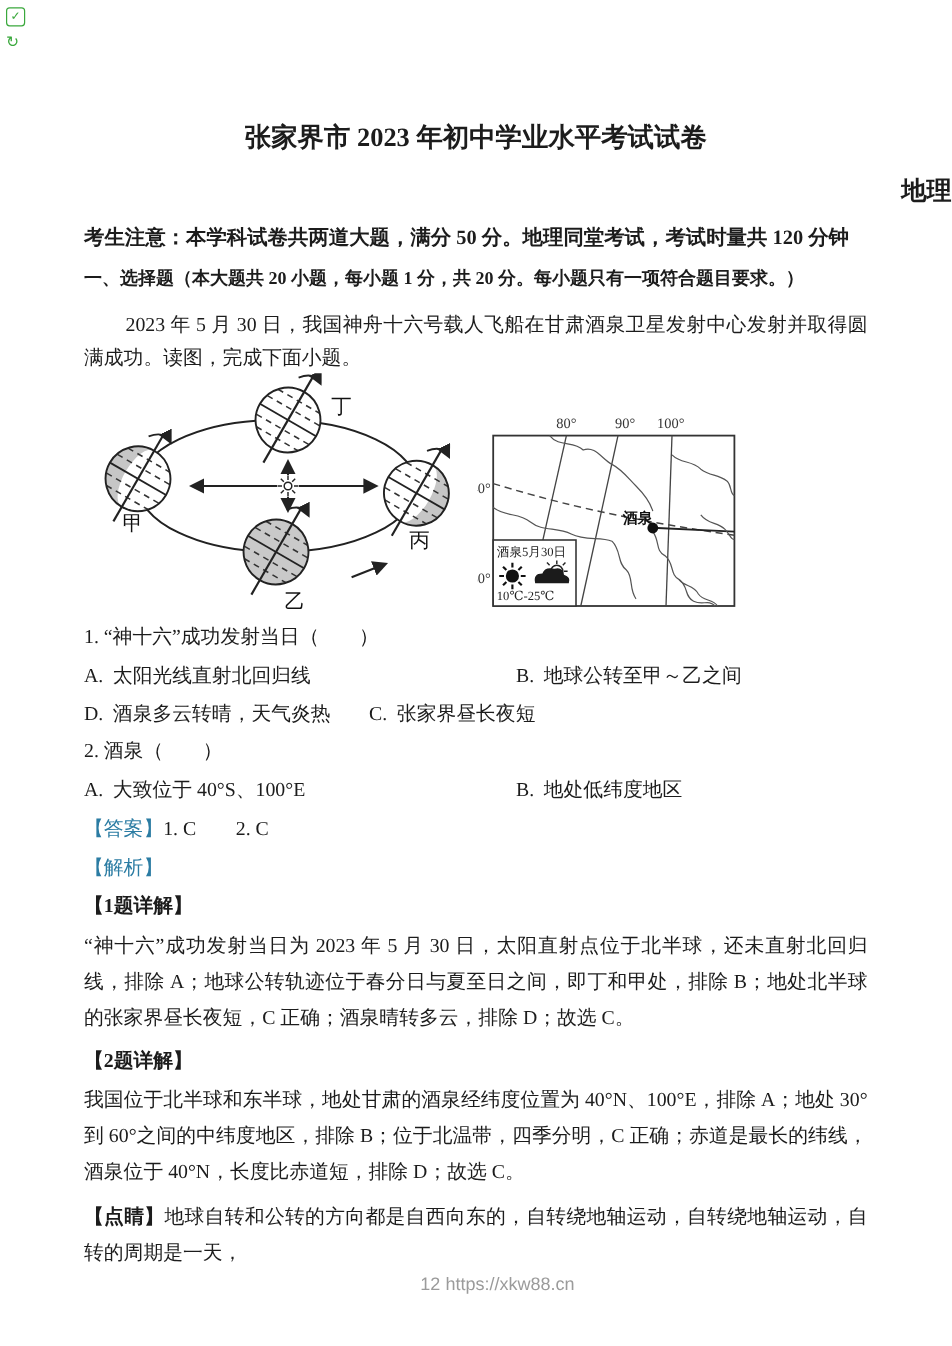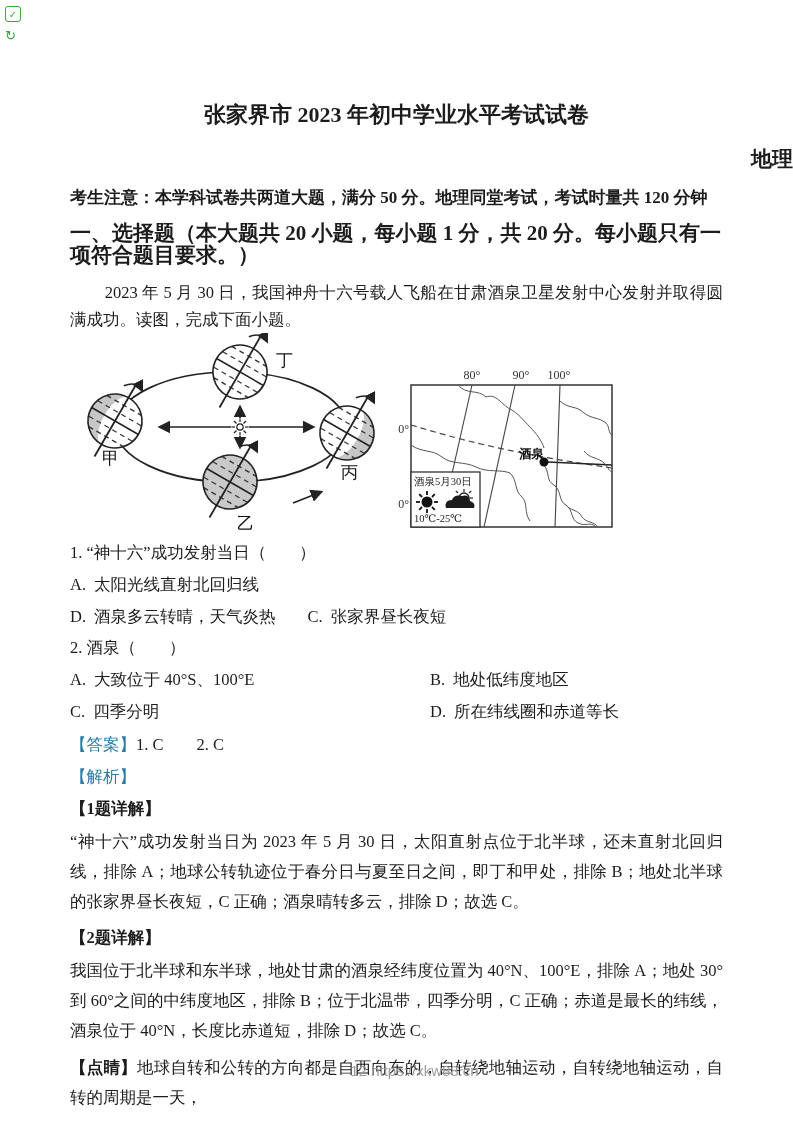--- a/index.html
+++ b/index.html
@@ -7,21 +7,21 @@
     position:relative;width:793px;height:1122px;background:#ffffff;overflow:hidden;
     font-family:"Liberation Serif","DejaVu Serif",serif;color:#1c1c1c;
   }
   .corner{position:absolute;left:5px;top:6px;display:flex;flex-direction:column;gap:7px;
     color:#3aa83c;font-size:13px;line-height:13px;font-family:"DejaVu Sans",sans-serif;}
   .corner .badge{width:14px;height:14px;border:1.5px solid #3aa83c;border-radius:3px;
     display:flex;align-items:center;justify-content:center;font-size:10px;}
   .title{margin:0;padding-top:100px;text-align:center;font-size:22px;font-weight:bold;}
   .subject{margin:15px 0 0;text-align:right;font-size:21px;font-weight:bold;}
   .notice{margin:14px 70px 0;font-size:17px;font-weight:bold;line-height:22px;}
-  .section-head{margin:13px 70px 0;font-size:21px;font-weight:bold;line-height:22px;}
+  .section-head{margin:13px 70px 0;font-size:15px;font-weight:bold;line-height:22px;}
   .intro{margin:13px 70px 0;font-size:16.5px;line-height:27px;text-indent:2.1em;text-align:justify;}
   .figure{position:relative;height:200px;}
   .orbit-svg{position:absolute;left:70px;top:0;}
   .map-svg{position:absolute;left:398px;top:28px;}
   .stem{margin:9px 70px 0;font-size:16.5px;line-height:22px;}
   .opt-row{display:flex;margin:10px 70px 0;font-size:16.5px;line-height:22px;gap:32px;}
   .opt-a{width:328px;}
   .opt .lbl{margin-right:8px;}
   .ans-line{margin:11px 70px 0;font-size:16.5px;line-height:22px;}
   .tag{color:#2b7ca3;}
@@ -210,20 +210,23 @@
   </div>
 
   <p class="stem">
     <span>1.</span>
     <span>“神十六”成功发射当日（　　）</span>
   </p>
   <div class="opt-row">
     <div class="opt opt-a">
       <span class="lbl">A.</span><span>太阳光线直射北回归线</span>
     </div>
+    <div class="opt">
+      <span class="lbl">B.</span><span>地球公转至甲～乙之间</span>
+    </div>
   </div>
   <div class="opt-row">
     <div class="opt">
       <span class="lbl">D.</span><span>酒泉多云转晴，天气炎热</span>
     </div>
     <div class="opt opt-a">
       <span class="lbl">C.</span><span>张家界昼长夜短</span>
     </div>
   </div>
 
@@ -232,28 +235,20 @@
     <span>酒泉（　　）</span>
   </p>
   <div class="opt-row">
     <div class="opt opt-a">
       <span class="lbl">A.</span><span>大致位于 40°S、100°E</span>
     </div>
     <div class="opt">
       <span class="lbl">B.</span><span>地处低纬度地区</span>
     </div>
   </div>
-  <div class="opt-row">
-    <div class="opt opt-a">
-      <span class="lbl">C.</span><span>四季分明</span>
-    </div>
-    <div class="opt">
-      <span class="lbl">D.</span><span>所在纬线圈和赤道等长</span>
-    </div>
-  </div>
 
   <p class="ans-line">
     <span class="tag">【答案】</span><span>1. C　　2. C</span>
   </p>
   <p class="tag-line">
     <span class="tag">【解析】</span>
   </p>
 
   <p class="detail-head">【1题详解】</p>
   <p class="exp">“神十六”成功发射当日为 2023 年 5 月 30 日，太阳直射点位于北半球，还未直射北回归线，排除 A；地球公转轨迹位于春分日与夏至日之间，即丁和甲处，排除 B；地处北半球的张家界昼长夜短，C 正确；酒泉晴转多云，排除 D；故选 C。</p>

